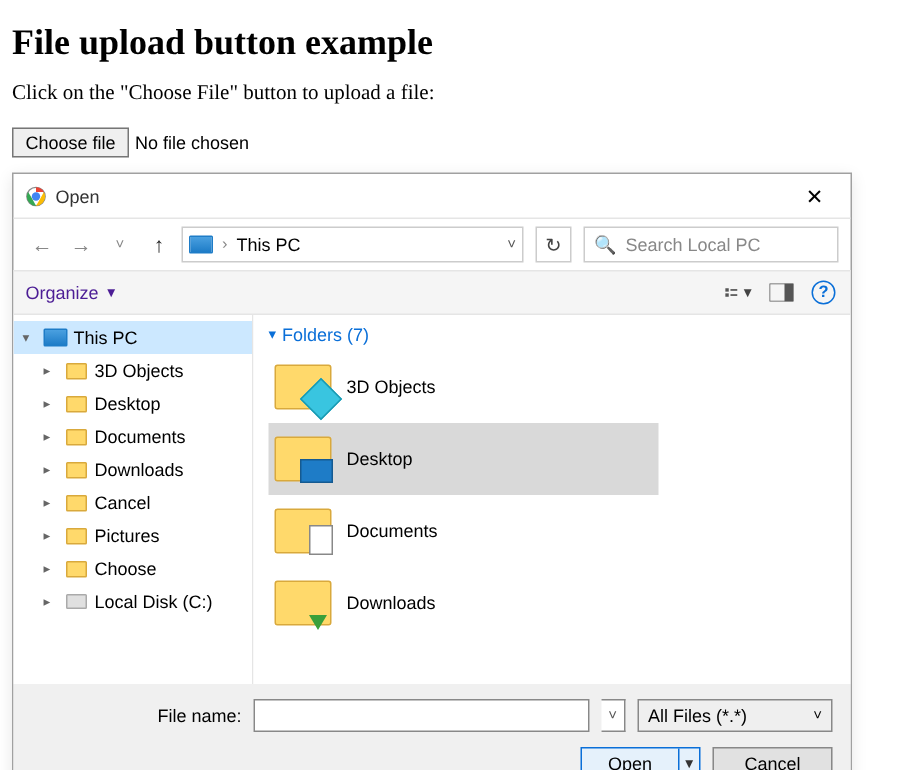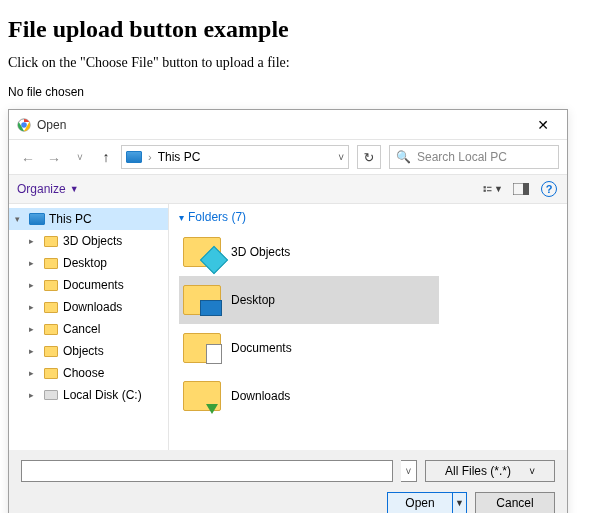--- a/index.html
+++ b/index.html
@@ -46,36 +46,37 @@
   .big-folder.obj3d::after{content:"";position:absolute;right:-4px;bottom:-4px;width:18px;height:18px;background:#39c5e0;border:1px solid #1a9ab1;transform:rotate(45deg);}
   .big-folder.desktop::after{content:"";position:absolute;right:-2px;bottom:-2px;width:20px;height:14px;background:#1e7cc7;border:1px solid #155a91;}
   .big-folder.docs::after{content:"";position:absolute;right:-2px;bottom:-2px;width:14px;height:18px;background:#fff;border:1px solid #888;}
   .big-folder.dl::after{content:"";position:absolute;right:2px;bottom:-4px;width:0;height:0;border-left:6px solid transparent;border-right:6px solid transparent;border-top:10px solid #3aa03a;}
   .item-label { font-size: 12px; }
   .bottom { padding: 10px 12px 12px 12px; background: #f0f0f0; }
   .fname-row { display: flex; align-items: center; gap: 8px; margin-bottom: 10px; }
   .fname-lbl { font-size: 12px; width: 140px; text-align: right; }
   .fname-input { flex: 1; height: 22px; border: 1px solid #888; background: #fff; display:flex;align-items:center;padding:0 4px;}
   .fname-chev { width: 16px; height: 22px; border: 1px solid #888; border-left: none; background: #fff; display:flex;align-items:center;justify-content:center;font-size:10px;color:#555;cursor:pointer;}
-  .filter { width: 130px; height: 22px; border: 1px solid #888; background: #efefef; display:flex;align-items:center;padding:0 19px;font-size:12px;justify-content:space-between;cursor:pointer;}
+  .filter { width: 130px; height: 22px; border: 1px solid #888; background: #efefef; display:flex;align-items:center;padding:0 6px;font-size:12px;justify-content:space-between;cursor:pointer;}
   .btn-row { display:flex; justify-content:flex-end; gap:8px; }
   .dlg-btn { width: 80px; height: 22px; border: 1px solid #888; background: #e1e1e1; font-size: 12px; cursor: pointer; display:flex;align-items:center;justify-content:center;}
   .dlg-btn.primary { border: 1px solid #0a6fd8; background: #e5f1fb; position: relative; padding-right: 14px;}
   .dlg-btn.primary .split { position:absolute; right:0; top:0; bottom:0; width:14px; border-left:1px solid #0a6fd8;display:flex;align-items:center;justify-content:center;font-size:9px;color:#333;}
   .page { position: relative; width: 600px; }
 </style>
 </head>
 <body>
 
 <div class="page">
 
 <h2>File upload button example</h2>
 <div class="intro">Click on the "Choose File" button to upload a file:</div>
 
 <div class="file-row">
+  <button class="choose-btn">Choose file</button>
   <span class="file-status">No file chosen</span>
 </div>
 
 <div class="dialog">
 
   <div class="titlebar">
     <span class="chrome-icon">
       <svg viewBox="0 0 16 16">
             <circle cx="8" cy="8" r="7" fill="#fff" stroke="#888"></circle>
             <circle cx="8" cy="8" r="3.2" fill="#4285f4"></circle>
@@ -174,21 +175,21 @@
         <span class="side-ic">
               <span class="folder-ic"></span>
             </span>
         <span>Cancel</span>
       </div>
       <div class="side-item" style="padding-left:20px;">
         <span class="side-chev">▸</span>
         <span class="side-ic">
               <span class="folder-ic"></span>
             </span>
-        <span>Objects</span>
+        <span>Pictures</span>
       </div>
       <div class="side-item" style="padding-left:20px;">
         <span class="side-chev">▸</span>
         <span class="side-ic">
               <span class="folder-ic"></span>
             </span>
         <span>Choose</span>
       </div>
       <div class="side-item" style="padding-left:20px;">
         <span class="side-chev">▸</span>
@@ -220,20 +221,21 @@
         <div class="item">
           <span class="big-folder dl"></span>
           <span class="item-label">Downloads</span>
         </div>
       </div>
     </div>
   </div>
 
   <div class="bottom">
     <div class="fname-row">
+      <span class="fname-lbl">File name:</span>
       <div class="fname-input"></div>
       <div class="fname-chev">˅</div>
       <div class="filter">
         <span>All Files (*.*)</span>
         <span style="font-size:10px;">˅</span>
       </div>
     </div>
     <div class="btn-row">
       <div class="dlg-btn primary">
         <span>Open</span>

